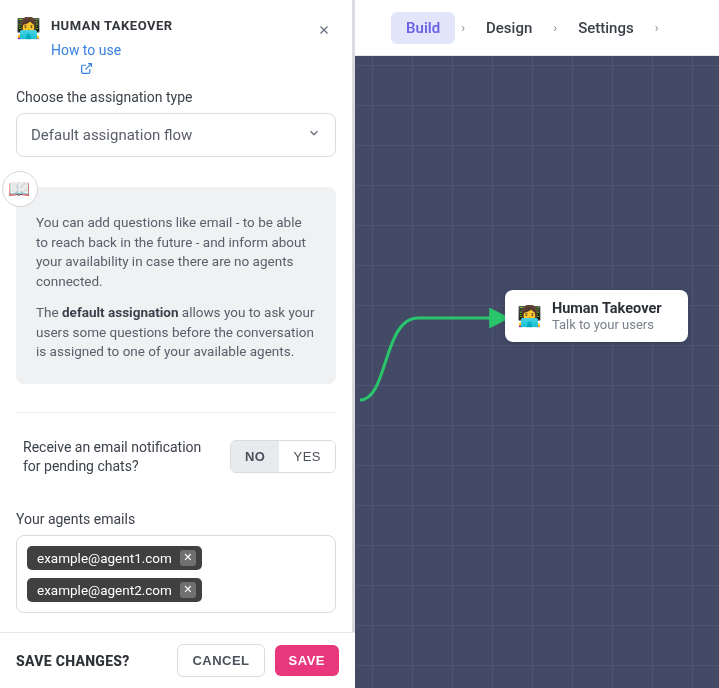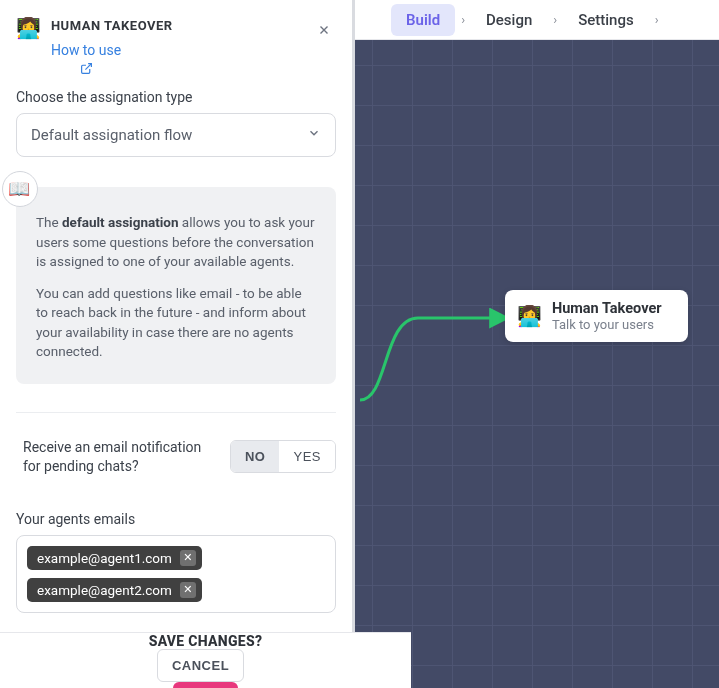--- a/index.html
+++ b/index.html
@@ -19,21 +19,21 @@
     background-color: #434a66;
     background-image:
       linear-gradient(#4e5573 1px, transparent 1px),
       linear-gradient(90deg, #4e5573 1px, transparent 1px);
     background-size: 40px 40px;
     background-position: 12px 25px;
   }
   .topbar {
     position: absolute;
     top: 0; left: 355px; right: 0;
-    height: 40px;
+    height: 56px;
     background: #fff;
     display: flex;
     align-items: center;
     gap: 4px;
     padding: 0 14px 0 36px;
     border-bottom: 1px solid #e6e7eb;
   }
   .top-tab {
     padding: 7px 15px;
     border-radius: 6px;
@@ -178,26 +178,25 @@
     display:inline-flex; align-items:center; gap:8px;
   }
   .chip .cx {
     display:inline-flex;align-items:center;justify-content:center;
     width:16px;height:16px;border-radius:3px;
     background:rgba(255,255,255,0.25);
     font-size:11px; cursor:pointer;
   }
   .footer {
     position:absolute; left:0; bottom:0;
-    width:411px; height:56px;
+    width:355px; height:56px;
     border-top:1px solid #e6e7eb;
     background:#fff;
     display:flex; align-items:center;
     padding: 0 16px;
-    flex-direction: column;
   }
   .footer-title { font-weight:800; font-size:14px; letter-spacing:0.3px; color:#2e3238;}
   .footer .spacer{flex:1;}
   .btn {
     border-radius:6px; font-weight:700; font-size:13px;
     letter-spacing:0.5px; padding:8px 14px; cursor:pointer;
   }
   .btn-cancel { background:#fff;border:1px solid #d9dbe0;color:#4b515b; margin-right:10px;}
   .btn-save { background:#e8377d; border:none; color:#fff;}
   
@@ -281,22 +280,22 @@
       <span class="chev">
         <svg width="14" height="14" viewBox="0 0 24 24" fill="none" stroke="#6d7380" stroke-width="2.4">
             <path d="M6 9l6 6 6-6"></path>
           </svg>
       </span>
     </div>
   </div>
 
   <div class="info-card">
     <div class="book-badge">📖</div>
+    <p>You can add questions like email - to be able to reach back in the future - and inform about your availability in case there are no agents connected.</p>
     <p><span>The </span><strong>default assignation</strong><span> allows you to ask your users some questions before the conversation is assigned to one of your available agents.</span></p>
-    <p>You can add questions like email - to be able to reach back in the future - and inform about your availability in case there are no agents connected.</p>
   </div>
 
   <div class="divider"></div>
 
   <div class="row">
     <div class="label">Receive an email notification for pending chats?</div>
     <div class="seg">
       <button class="sel">NO</button>
       <button>YES</button>
     </div>

